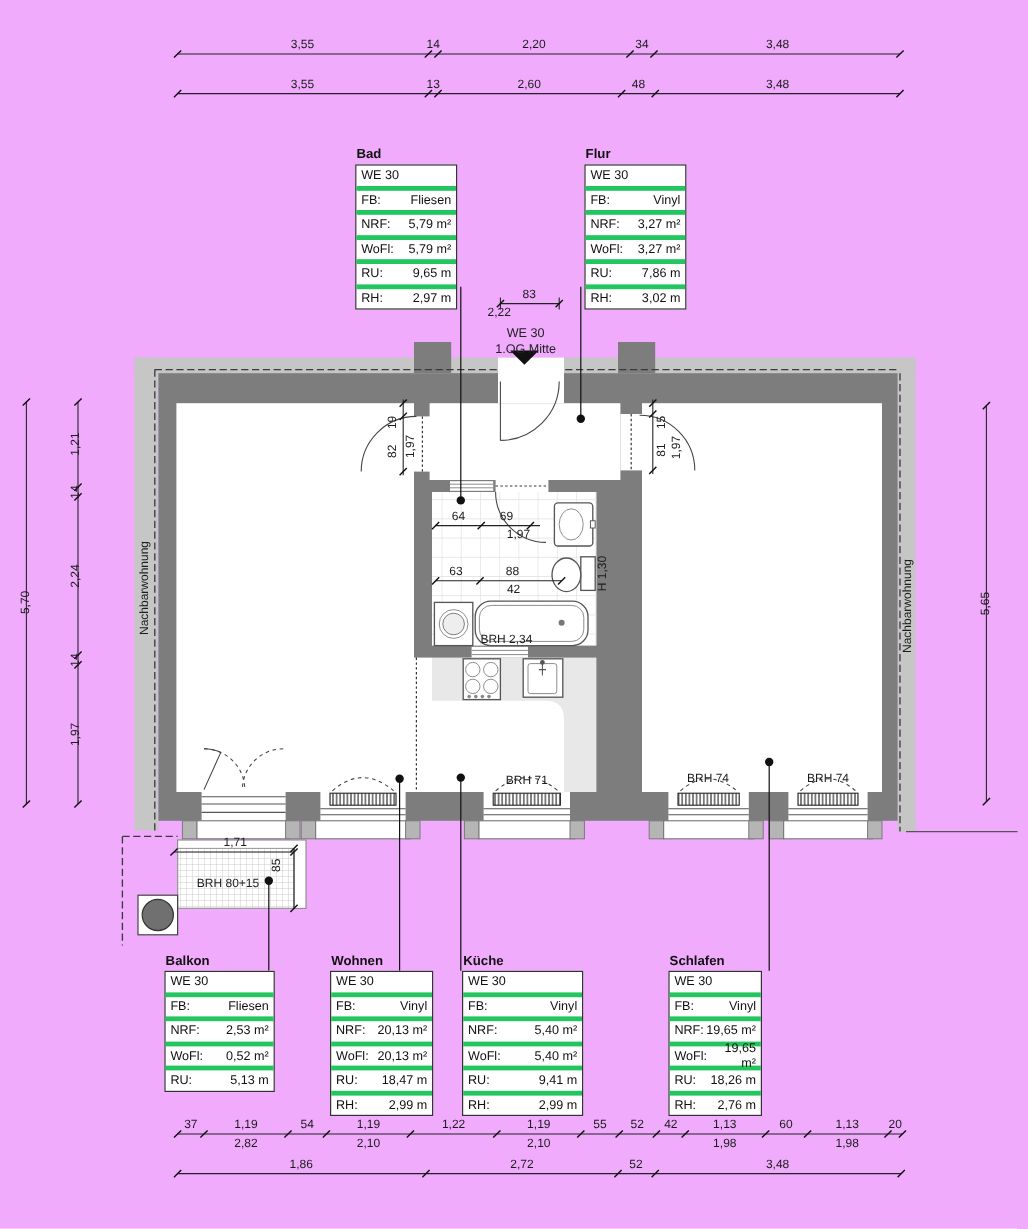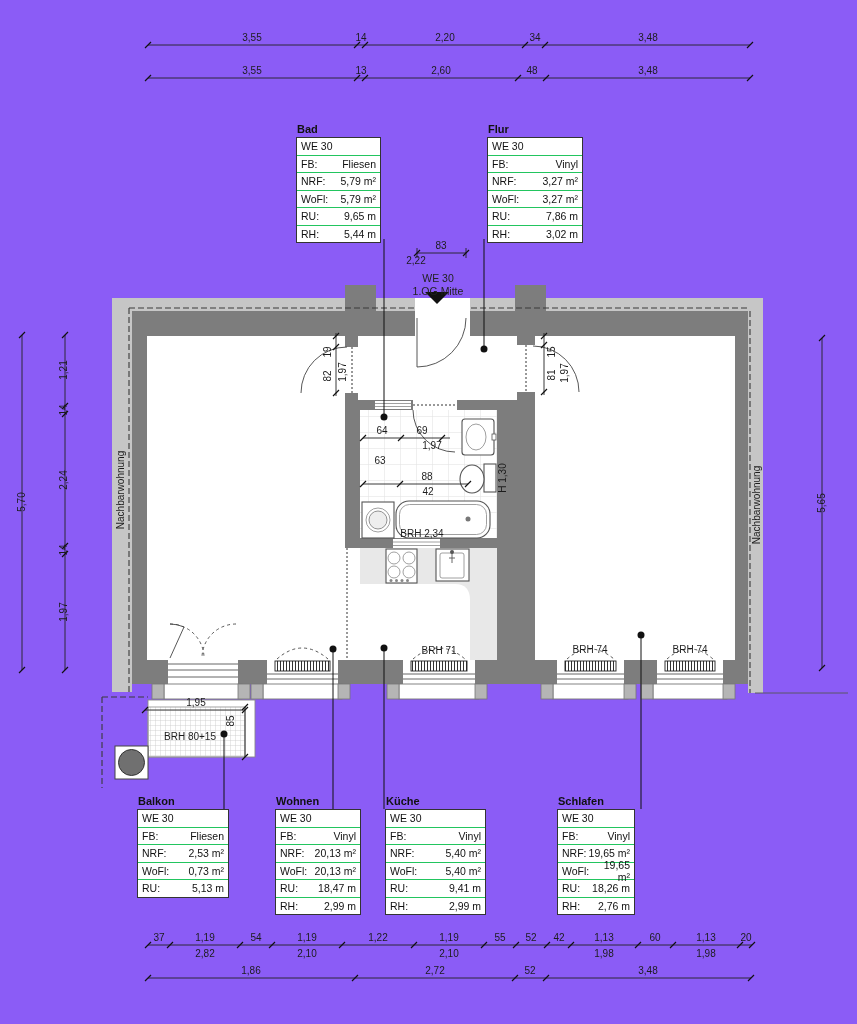--- a/index.html
+++ b/index.html
@@ -1,16 +1,16 @@
 <!DOCTYPE html>
 <html style="--wall-dark: #7d7d7d; --wall-light: #c6c6c6; --counter: #e8e8e8;"><head>
 <meta charset="utf-8">
 <style>
   html,body{margin:0;padding:0;background:#fff}
-  .canvas{position:relative;width:857px;height:1024px;background:#8b5cf6;
+  .canvas{position:relative;width:857px;height:1024px;background:#f0abfc;
           font-family:"Liberation Sans",sans-serif;overflow:hidden}
   svg{position:absolute;left:0;top:0}
   .wallD{fill:var(--wall-dark,#7d7d7d)}
   .wallL{fill:var(--wall-light,#c6c6c6)}
   .counter{fill:var(--counter,#e8e8e8)}
   .post{fill:#b5b5b5;stroke:#777;stroke-width:.8}
   .fix{fill:#fff;stroke:#555;stroke-width:1.1}
   .thin{stroke:#888;stroke-width:.8;fill:none}
   .frame{stroke:#555;stroke-width:.9;fill:none}
   .diml{stroke:#222;stroke-width:.9;fill:none}
@@ -21,21 +21,21 @@
   .arcD{stroke:#444;stroke-width:.9;fill:none;stroke-dasharray:3 3}
   .arc{stroke:#444;stroke-width:.9;fill:none}
   .lbl{position:absolute;font-size:10px;color:#1c1c1c;line-height:1;white-space:nowrap;
        transform:translate(-50%,-50%)}
   .lbl.v{transform:translate(-50%,-50%) rotate(-90deg)}
   .lbl.big{font-size:10.5px;color:#222}
   .rtable{position:absolute;font-size:10.5px;color:#111}
   .rtitle{font-weight:bold;font-size:11px;margin:0 0 2px 1px;height:12px}
   .rbox{border:1.2px solid #333;background:#fff}
   .trow{display:flex;justify-content:space-between;align-items:center;
-        height:16.5px;padding:0 4px;border-top:1px solid #22c55e}
+        height:16.5px;padding:0 4px;border-top:4px solid #22c55e}
   .trow.we{border-top:none}
   .tl{text-align:left}
   .tv{text-align:right}
 </style>
 </head>
 <body>
 
 <div class="canvas">
 
 <svg width="857" height="1024" viewBox="0 0 857 1024">
@@ -268,31 +268,31 @@
 
 <span class="lbl v" style="left:328px;top:352px">19</span>
 <span class="lbl v" style="left:328px;top:376px">82</span>
 <span class="lbl v" style="left:343px;top:372px">1,97</span>
 <span class="lbl v" style="left:552px;top:352px">15</span>
 <span class="lbl v" style="left:552px;top:375px">81</span>
 <span class="lbl v" style="left:565px;top:373px">1,97</span>
 <span class="lbl" style="left:382px;top:431px">64</span>
 <span class="lbl" style="left:422px;top:431px">69</span>
 <span class="lbl" style="left:432px;top:446px">1,97</span>
-<span class="lbl" style="left:380px;top:461px">63</span>
+<span class="lbl" style="left:380px;top:477px">63</span>
 <span class="lbl" style="left:427px;top:477px">88</span>
 <span class="lbl" style="left:428px;top:492px">42</span>
 <span class="lbl v" style="left:503px;top:478px">H 1,30</span>
 
 <span class="lbl" style="left:422px;top:534px">BRH 2,34</span>
 <span class="lbl" style="left:439px;top:651px">BRH 71</span>
 <span class="lbl" style="left:590px;top:650px">BRH 74</span>
 <span class="lbl" style="left:690px;top:650px">BRH 74</span>
 <span class="lbl" style="left:190px;top:737px">BRH 80+15</span>
-<span class="lbl" style="left:196px;top:703px">1,95</span>
+<span class="lbl" style="left:196px;top:703px">1,71</span>
 <span class="lbl v" style="left:231px;top:721px">85</span>
 
 <span class="lbl" style="left:159px;top:938px">37</span>
 <span class="lbl" style="left:205px;top:938px">1,19</span>
 <span class="lbl" style="left:256px;top:938px">54</span>
 <span class="lbl" style="left:307px;top:938px">1,19</span>
 <span class="lbl" style="left:378px;top:938px">1,22</span>
 <span class="lbl" style="left:449px;top:938px">1,19</span>
 <span class="lbl" style="left:500px;top:938px">55</span>
 <span class="lbl" style="left:531px;top:938px">52</span>
@@ -329,26 +329,26 @@
           <div class="trow">
             <span class="tl">WoFl:</span>
             <span class="tv">5,79 m²</span>
           </div>
           <div class="trow">
             <span class="tl">RU:</span>
             <span class="tv">9,65 m</span>
           </div>
           <div class="trow">
             <span class="tl">RH:</span>
-            <span class="tv">5,44 m</span>
-          </div>
-        </div>
-  </div>
-</div>
-<div class="rtable" style="left:487px;top:123px;width:96px">
+            <span class="tv">2,97 m</span>
+          </div>
+        </div>
+  </div>
+</div>
+<div class="rtable" style="left:487px;top:123px;width:85px">
   <div class="rtitle">Flur</div>
   <div class="rbox">
     <div class="trow we">
           <span class="tl">WE 30</span>
         </div>
     <div>
           <div class="trow">
             <span class="tl">FB:</span>
             <span class="tv">Vinyl</span>
           </div>
@@ -381,21 +381,21 @@
           <div class="trow">
             <span class="tl">FB:</span>
             <span class="tv">Fliesen</span>
           </div>
           <div class="trow">
             <span class="tl">NRF:</span>
             <span class="tv">2,53 m²</span>
           </div>
           <div class="trow">
             <span class="tl">WoFl:</span>
-            <span class="tv">0,73 m²</span>
+            <span class="tv">0,52 m²</span>
           </div>
           <div class="trow">
             <span class="tl">RU:</span>
             <span class="tv">5,13 m</span>
           </div>
         </div>
   </div>
 </div>
 <div class="rtable" style="left:275px;top:795px;width:86px">
   <div class="rtitle">Wohnen</div>

